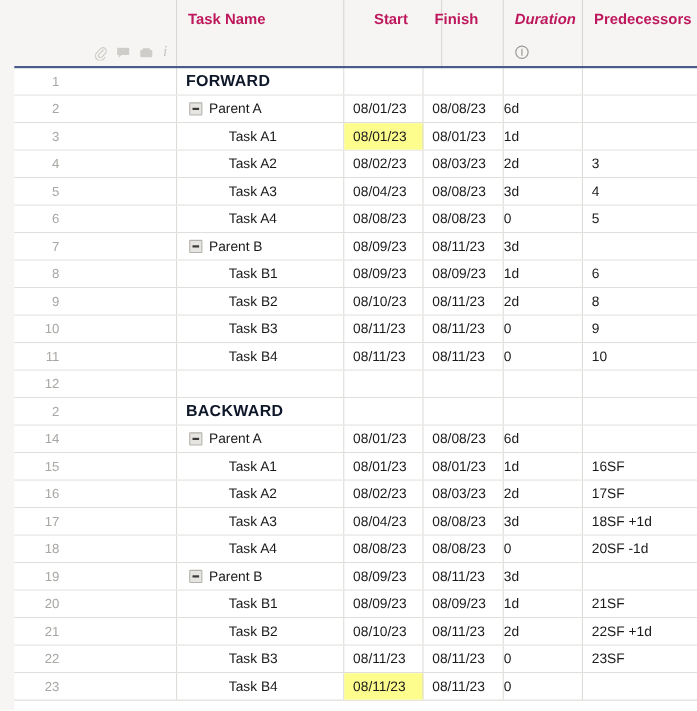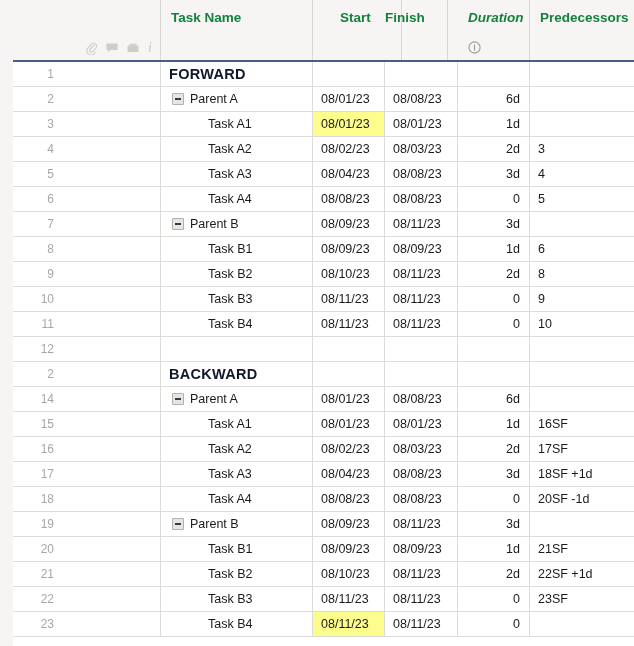--- a/index.html
+++ b/index.html
@@ -39,21 +39,21 @@
     position: absolute;
     top: 0;
     height: 62px;
     border-right: 1px solid #d9d7d3;
     padding-top: 10px;
   }
   .hcell.noborder { border-right: none; }
   .hcell .htitle {
     font-size: 13.5px;
     font-weight: bold;
-    color: #15803d;
+    color: #be185d;
     padding-left: 10px;
     white-space: nowrap;
     line-height: 16px;
   }
   .hcell .hicons {
     position: absolute;
     bottom: 8px;
     left: 10px;
     display: flex;
     align-items: center;
@@ -120,21 +120,21 @@
   .c-num {
     left: 13px; width: 148px;
     text-align: right;
     padding-right: 106px;
     color: #a9a7a3;
     font-size: 12px;
   }
   .c-name  { left: 161px; width: 152px; padding-left: 8px; }
   .c-start { left: 313px; width: 72px; padding-left: 8px; }
   .c-finish{ left: 385px; width: 73px; padding-left: 8px; }
-  .c-dur   { left: 458px; width: 72px; padding-right: 9px; text-align: right; }
+  .c-dur   { left: 458px; width: 72px; padding-right: 20px; }
   .c-pred  { left: 530px; width: 104px; padding-left: 8px; }
 
   
   .name-inner { display: flex; align-items: center; height: 24px; }
   .lvl-section {
     justify-content: flex-start;
     font-weight: bold;
     font-size: 14.5px;
     color: #0f172a;
     letter-spacing: 0.3px;
@@ -193,21 +193,21 @@
     </div>
 
     <div class="hcell" style="left:161px; width:152px;">
       <div class="htitle">Task Name</div>
     </div>
 
     <div class="hcell" style="left:330px; width:72px;">
       <div class="htitle">Start</div>
     </div>
 
-    <div class="hcell" style="left:375px; width:73px;">
+    <div class="hcell" style="left:385px; width:73px;">
       <div class="htitle">Finish</div>
     </div>
 
     <div class="hcell" style="left:458px; width:72px;font-style:italic;">
       <div class="htitle">Duration</div>
       <div class="hicons">
         <span class="hicon">
           <svg width="13" height="13" viewBox="0 0 13 13" fill="none" stroke="#9e9c98" stroke-width="1.1">
             <circle cx="6.5" cy="6.5" r="5.6"></circle>
             <line x1="6.5" y1="3.3" x2="6.5" y2="9.7"></line>

